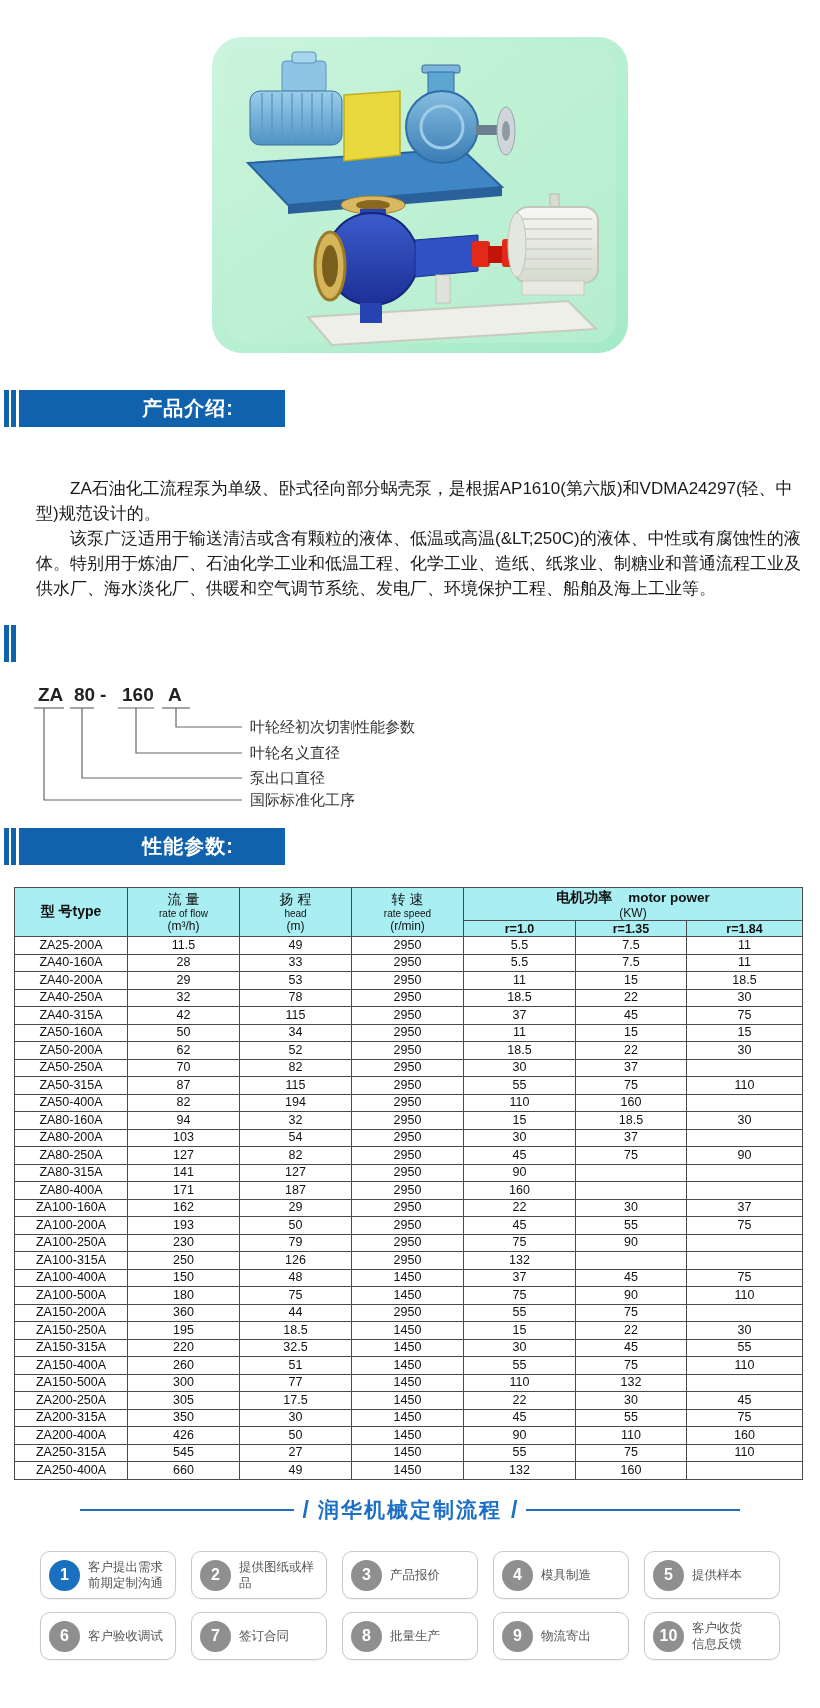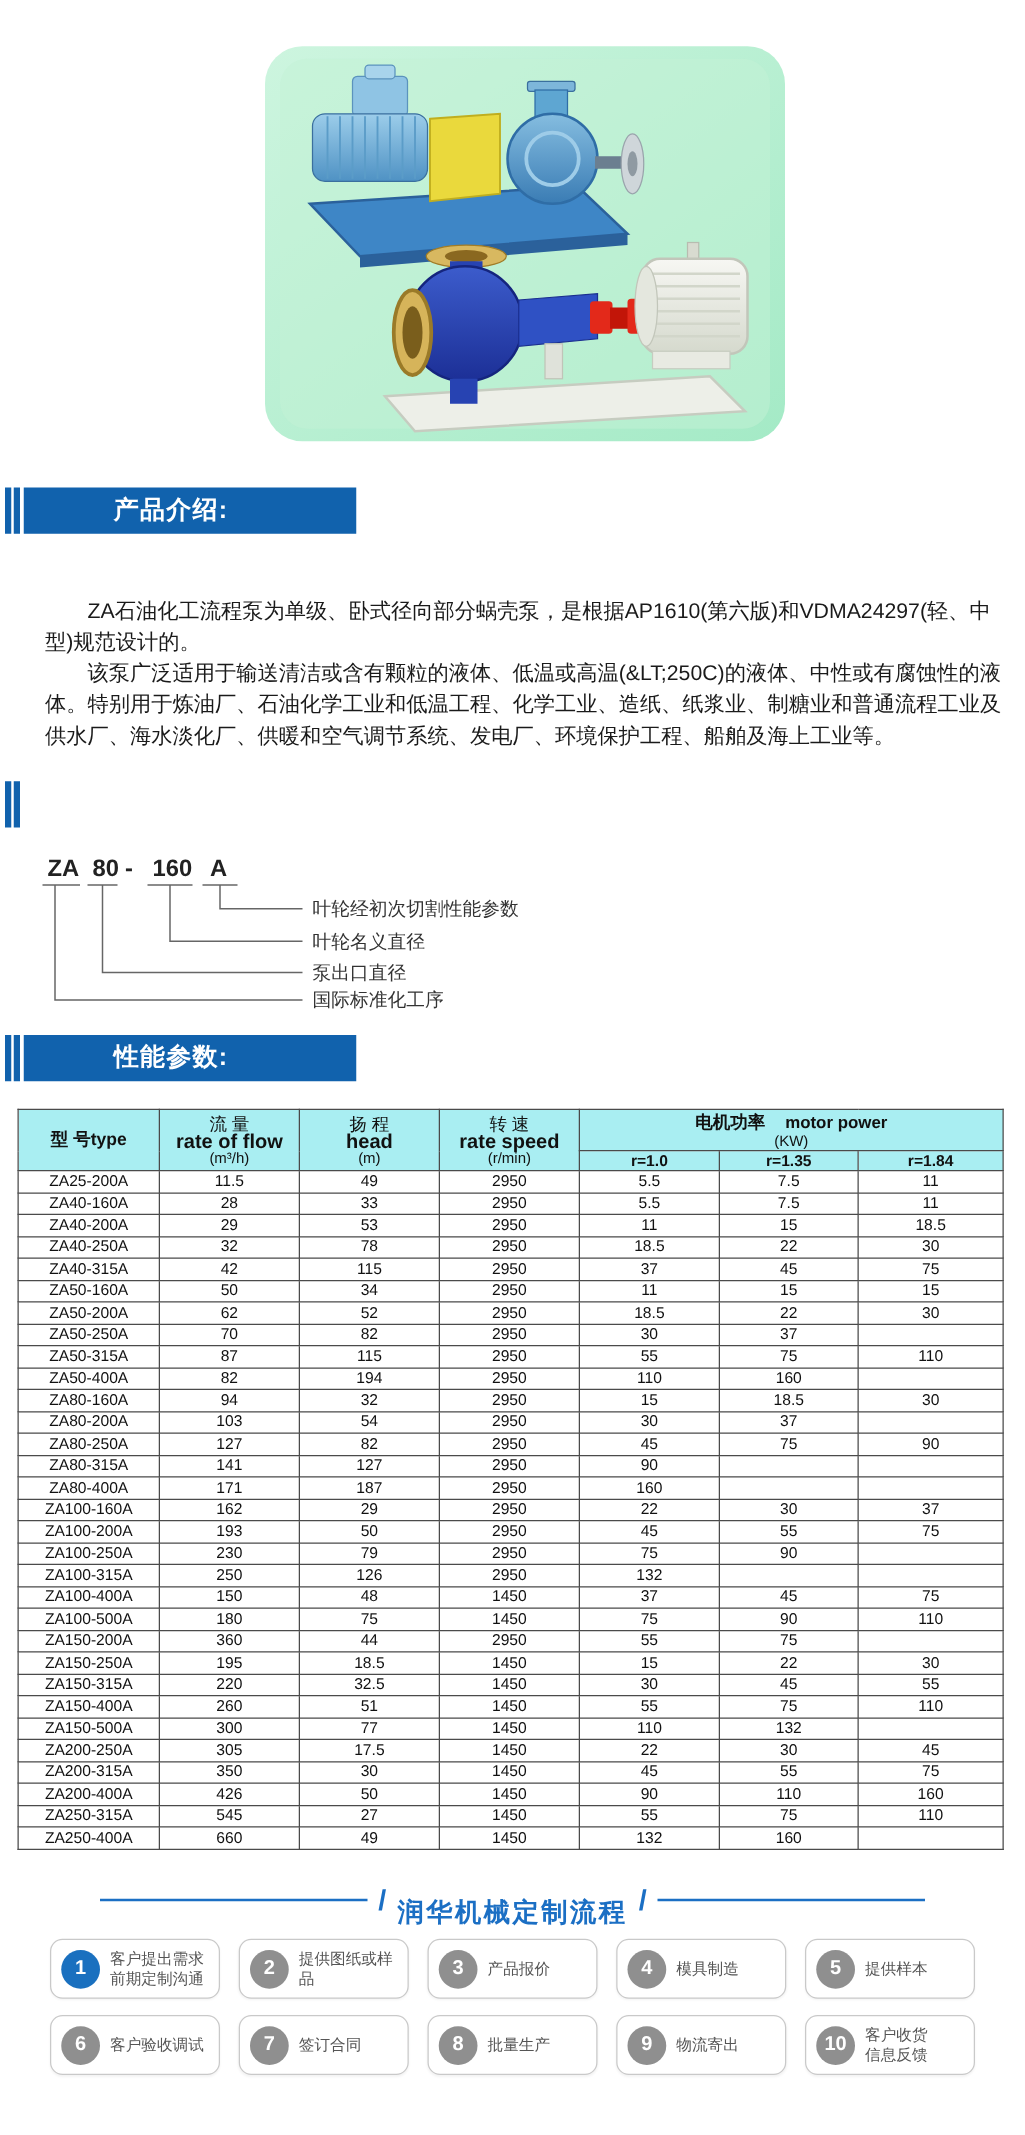--- a/index.html
+++ b/index.html
@@ -3,21 +3,21 @@
 <meta charset="utf-8">
 <style>
   html,body{margin:0;padding:0;}
   body{width:820px;height:1708px;position:relative;background:#ffffff;
        font-family:"Liberation Sans","DejaVu Sans",sans-serif;overflow:hidden;}
 
   
   .photo{position:absolute;left:210px;top:35px;width:420px;height:320px;}
 
   
-  .sec{position:absolute;left:0;height:37px;width:100%;}
+  .sec{position:absolute;left:0;height:37px;width:100%;text-align:center;}
   .sec .stripe{position:absolute;top:0;width:5px;height:37px;background:#1162ad;}
   .sec .st1{left:4px}.sec .st2{left:11px}
   .sec .bar{position:absolute;left:19px;top:0;width:266px;height:37px;background:#1162ad;
             color:#fff;font-size:20px;font-weight:bold;line-height:37px;
             padding-left:72px;box-sizing:border-box;letter-spacing:1px;}
   #sec-intro{top:390px}#sec-model{top:625px}#sec-params{top:828px}
 
   
   .intro-text{position:absolute;left:36px;top:476px;width:766px;
               font-size:17px;line-height:25px;color:#1a1a1a;}
@@ -32,33 +32,33 @@
 
   
   .ptable{position:absolute;left:14px;top:887px;width:788px;
           border-collapse:collapse;table-layout:fixed;}
   .ptable th,.ptable td{border:1px solid #4a4a4a;text-align:center;
           vertical-align:middle;color:#111;padding:0;overflow:hidden;}
   .ptable thead th{background:#a9eef2;}
   .ptable tr.h1{height:33px;}
   .ptable tr.h2 th{font-size:12.5px;font-weight:bold;height:15px;line-height:14px;}
   .th-zh{display:block;font-size:14px;font-weight:normal;line-height:15px;}
-  .th-en{display:block;font-size:16px;font-weight:bold;line-height:13px;text-align:center;}
+  .th-en{display:block;font-size:10px;font-weight:normal;line-height:13px;text-align:center;}
   .th-unit{display:block;font-size:12px;font-weight:normal;line-height:13px;}
   .th-model{font-size:14px;font-weight:bold;}
   .pw-zh{font-size:14px;font-weight:bold;}
   .pw-en{font-size:13.5px;font-weight:bold;margin-left:16px;}
   .ptable td{height:16.5px;font-size:12.5px;line-height:15px;}
 
   
   .ptitle{position:absolute;top:1496px;left:0;width:820px;display:flex;
           align-items:center;justify-content:center;gap:9px;}
   .pline{width:214px;height:2px;background:#1b6fc4;}
   .pslash{color:#1b6fc4;font-size:23px;font-weight:bold;line-height:26px;}
-  .ptext{color:#1b6fc4;font-size:21px;font-weight:bold;letter-spacing:2px;margin-top:20px;}
+  .ptext{color:#1b6fc4;font-size:21px;font-weight:bold;letter-spacing:2px;}
   .prow{position:absolute;left:40px;width:740px;display:flex;justify-content:space-between;}
   #prow1{top:1551px}#prow2{top:1612px}
   .step{width:136px;height:48px;box-sizing:border-box;border:1px solid #c9c9c9;
         border-radius:10px;background:#fff;display:flex;align-items:center;
         padding-left:8px;gap:8px;box-shadow:0 1px 2px rgba(0,0,0,.05);}
   .step-circle{width:31px;height:31px;border-radius:50%;display:flex;
         align-items:center;justify-content:center;flex-shrink:0;background:#8f8f8f;}
   .step-num{color:#fff;font-size:16px;font-weight:bold;}
   .step-label{font-size:12.5px;color:#555;line-height:1.32;white-space:pre-line;text-align:left;}
 </style>

